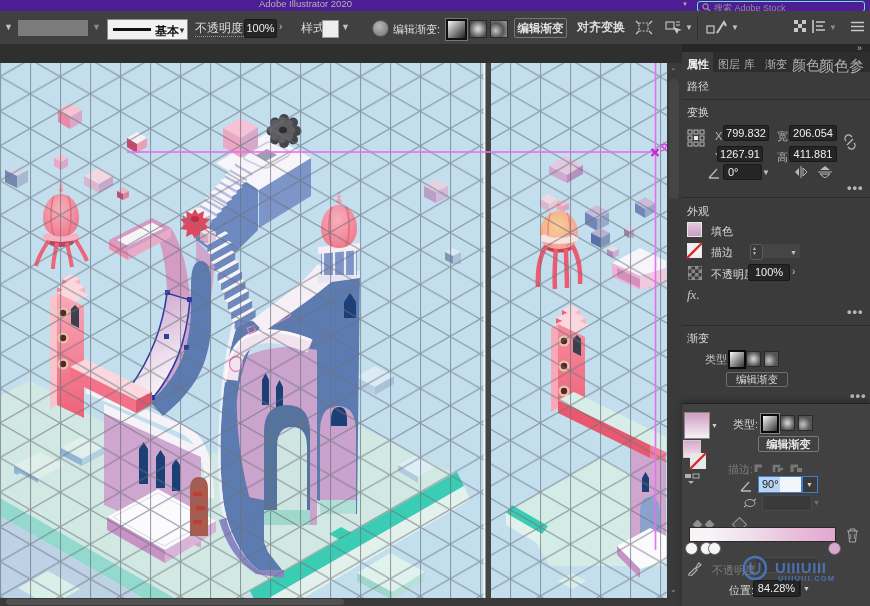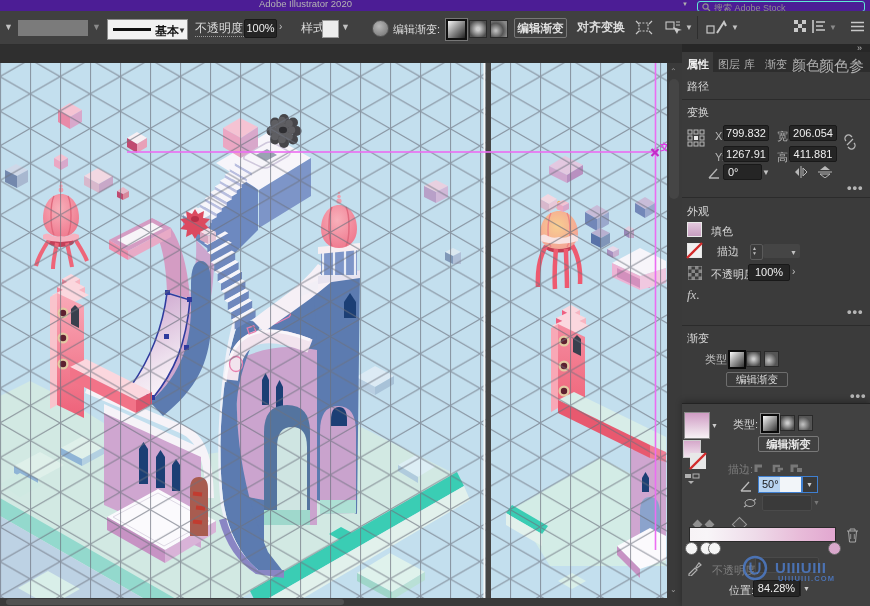--- a/index.html
+++ b/index.html
@@ -533,21 +533,21 @@
         <rect x="7" y="13" width="4" height="4"></rect>
         <rect x="13" y="13" width="4" height="4"></rect>
     </g>
       <rect x="7" y="7" width="4" height="4" fill="#e8e8e8"></rect>
   </svg>
   <div class="abs sm" style="left:33px;top:87px;color:#b5b5b5;">X:</div>
   <div class="field" style="left:41px;top:81px;width:44px;height:14px;font-size:11px;line-height:14px;">799.832</div>
   <div class="abs sm" style="left:95px;top:87px;color:#b5b5b5;">宽:</div>
   <div class="field" style="left:107px;top:81px;width:46px;height:14px;font-size:11px;line-height:14px;">206.054</div>
   <div class="abs sm" style="left:33px;top:108px;color:#b5b5b5;">Y:</div>
-  <div class="field" style="left:41px;top:102px;width:44px;height:14px;font-size:11px;line-height:14px;">1267.91</div>
+  <div class="field" style="left:35px;top:102px;width:44px;height:14px;font-size:11px;line-height:14px;">1267.91</div>
   <div class="abs sm" style="left:95px;top:108px;color:#b5b5b5;">高:</div>
   <div class="field" style="left:107px;top:102px;width:46px;height:14px;font-size:11px;line-height:14px;">411.881</div>
   <svg class="abs" style="left:160px;top:90px;" width="16" height="16" viewBox="0 0 16 16">
     <g stroke="#b8b8b8" stroke-width="1.3" fill="none">
         <path d="M5 11l6-6M4 7a3.5 3.5 0 015-5l1 1M12 9a3.5 3.5 0 01-5 5l-1-1"></path>
       </g>
   </svg>
   <svg class="abs" style="left:26px;top:124px;" width="14" height="11" viewBox="0 0 14 11">
       <path d="M1 10L9 1M1 10h10" stroke="#b5b5b5" stroke-width="1.3" fill="none"></path>
     </svg>
@@ -565,21 +565,21 @@
   </svg>
   <div class="dots" style="left:165px;top:136px;">•••</div>
   <div class="abs sm" style="left:5px;top:162px;">外观</div>
 
   <div class="abs" style="left:6px;top:179px;width:13px;height:13px;background:linear-gradient(180deg,#e3c8dd,#c79ec0);outline:1px solid #e8e8e8;"></div>
   <div class="abs sm" style="left:29px;top:182px;">填色</div>
   <div class="abs" style="left:6px;top:200px;width:13px;height:13px;background:#f0f0f0;outline:1px solid #e8e8e8;"></div>
   <svg class="abs" style="left:4px;top:198px;" width="17" height="17">
       <path d="M1 16L16 1" stroke="#d22a2a" stroke-width="2.4"></path>
     </svg>
-  <div class="abs sm" style="left:35px;top:203px;font-family:Liberation Mono, monospace;">描边</div>
+  <div class="abs sm" style="left:29px;top:203px;">描边</div>
   <div class="abs" style="left:68px;top:200px;width:11px;height:14px;border:1px solid #5a5a5a;border-radius:2px;"></div>
   <div class="abs" style="left:70px;top:202px;color:#bbb;font-size:5px;line-height:5px;">▲<br>▼</div>
   <div class="abs" style="left:81px;top:200px;width:37px;height:14px;background:#454545;border-radius:2px;"></div>
   <div class="abs chev" style="left:108px;top:204px;font-size:7px;">▼</div>
   <svg class="abs" style="left:6px;top:222px;" width="14" height="14" viewBox="0 0 14 14">
     <rect x="0" y="0" width="14" height="14" fill="none" stroke="#9a9a9a"></rect>
     <g fill="#9a9a9a" opacity="0.8">
         <rect x="0" y="0" width="3.5" height="3.5"></rect>
         <rect x="7" y="0" width="3.5" height="3.5"></rect>
         <rect x="3.5" y="3.5" width="3.5" height="3.5"></rect>
@@ -634,21 +634,21 @@
         <path d="M3 13V7h6M8 13V10h4" stroke="#787878" stroke-width="2.6" fill="none"></path>
       </svg>
   <svg class="abs" style="left:107px;top:55px;" width="16" height="16" viewBox="0 0 16 16">
         <path d="M3 13V7h6" stroke="#787878" stroke-width="3" fill="none"></path>
         <rect x="8" y="9" width="5" height="4" fill="#787878"></rect>
       </svg>
   </g>
   <svg class="abs" style="left:58px;top:77px;" width="14" height="11" viewBox="0 0 14 11">
       <path d="M1 10L9 1M1 10h10" stroke="#bbb" stroke-width="1.3" fill="none"></path>
     </svg>
-  <div class="abs" style="left:76px;top:72px;width:42px;height:15px;background:#f2f5f9;border:1px solid #3f7fd0;color:#1a1a1a;font-size:11px;line-height:15px;"><span style="background:#b8d4f0;padding:1px 1px 2px 3px;">50°</span></div>
+  <div class="abs" style="left:76px;top:72px;width:42px;height:15px;background:#f2f5f9;border:1px solid #3f7fd0;color:#1a1a1a;font-size:11px;line-height:15px;"><span style="background:#b8d4f0;padding:1px 1px 2px 3px;">90°</span></div>
   <div class="abs" style="left:120px;top:72px;width:14px;height:15px;background:#3a3a3a;border:1px solid #3f7fd0;"></div>
   <div class="abs" style="left:124px;top:77px;color:#ccc;font-size:7px;">▼</div>
   <svg class="abs" style="left:60px;top:92px;" width="16" height="14" viewBox="0 0 16 14">
     <g stroke="#b0b0b0" fill="none">
         <ellipse cx="8" cy="7" rx="5" ry="3.5"></ellipse>
         <path d="M2 11l3-2M14 3l-3 2" stroke-width="1.2"></path>
       </g>
   </svg>
   <div class="abs" style="left:80px;top:91px;width:48px;height:14px;background:#3a3a3a;border:1px solid #4a4a4a;border-radius:2px;"></div>
   <div class="abs" style="left:131px;top:95px;color:#777;font-size:7px;">▼</div>

